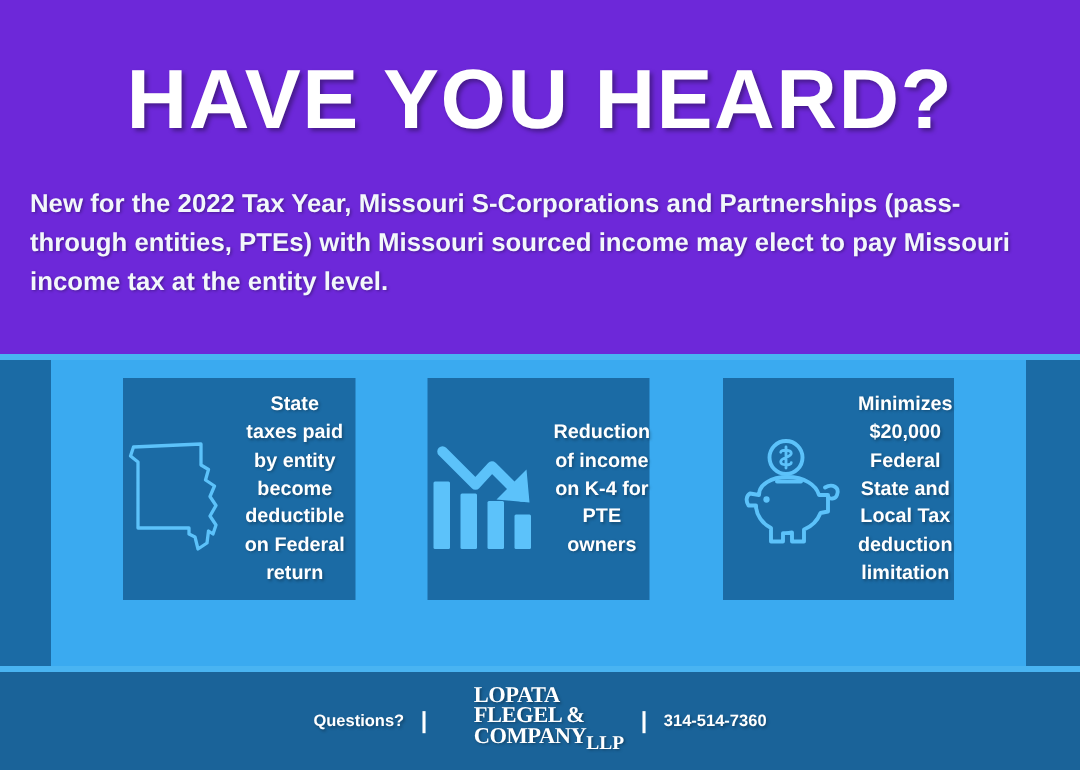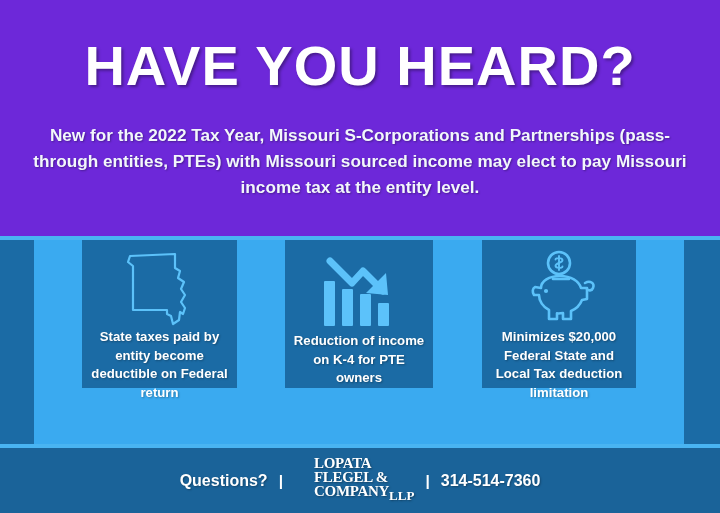--- a/index.html
+++ b/index.html
@@ -22,21 +22,21 @@
     position:absolute; left:0; top:38px; width:720px;
     text-align:center;
     font-size:56px; font-weight:bold;
     letter-spacing:1px;
     color:#ffffff;
     text-shadow:2px 2px 3px rgba(0,0,0,0.35);
     line-height:1;
   }
   .subcopy {
     position:absolute; left:20px; top:122px; width:680px;
-    text-align:center;
+    text-align:left;
     font-size:17.2px; font-weight:bold;
     color:#f2f7fb;
     line-height:1.52;
     text-shadow:1px 1px 2px rgba(0,0,0,0.32);
   }
 
   
   .divider-top {
     position:absolute; left:0; top:236px; width:720px; height:4px;
     background:#49b4f2;
@@ -52,23 +52,23 @@
     background:#3aaaf0;
   }
   .edge-panel {
     position:absolute; top:0; height:204px;
     background:#1b6ba5;
   }
   .edge-left  { left:0;   width:34px; }
   .edge-right { left:684px; width:36px; }
 
   .card {
-    position:absolute; top:0; height:148px;
+    position:absolute; top:12px; height:148px;
     background:#1b6ba5;
-    display:flex; flex-direction:column;
+    display:flex; 
     align-items:center;
   }
   .card-1 { left:82px;  width:155px; }
   .card-2 { left:285px; width:148px; }
   .card-3 { left:482px; width:154px; }
 
   .icon-wrap {
     height:96px;
     display:flex; align-items:center; justify-content:center;
     padding-top:10px;
@@ -86,21 +86,21 @@
   .footer {
     position:absolute; left:0; top:448px; width:720px; height:65px;
     background:#1a6399;
   }
   .footer-row {
     position:absolute; left:0; top:0; width:720px; height:65px;
     display:flex; align-items:center; justify-content:center;
     gap:11px;
   }
   .footer-text {
-    font-size:16px; font-weight:bold; color:#ffffff;
+    font-size:11px; font-weight:bold; color:#ffffff;
     text-shadow:1px 1px 2px rgba(0,0,0,0.3);
     white-space:nowrap;
   }
   .footer-sep {
     font-size:15.5px; font-weight:bold; color:#ffffff;
   }
   .logo {
     display:flex; flex-direction:column;
     align-items:flex-start;
     font-family:"Liberation Serif", serif;

